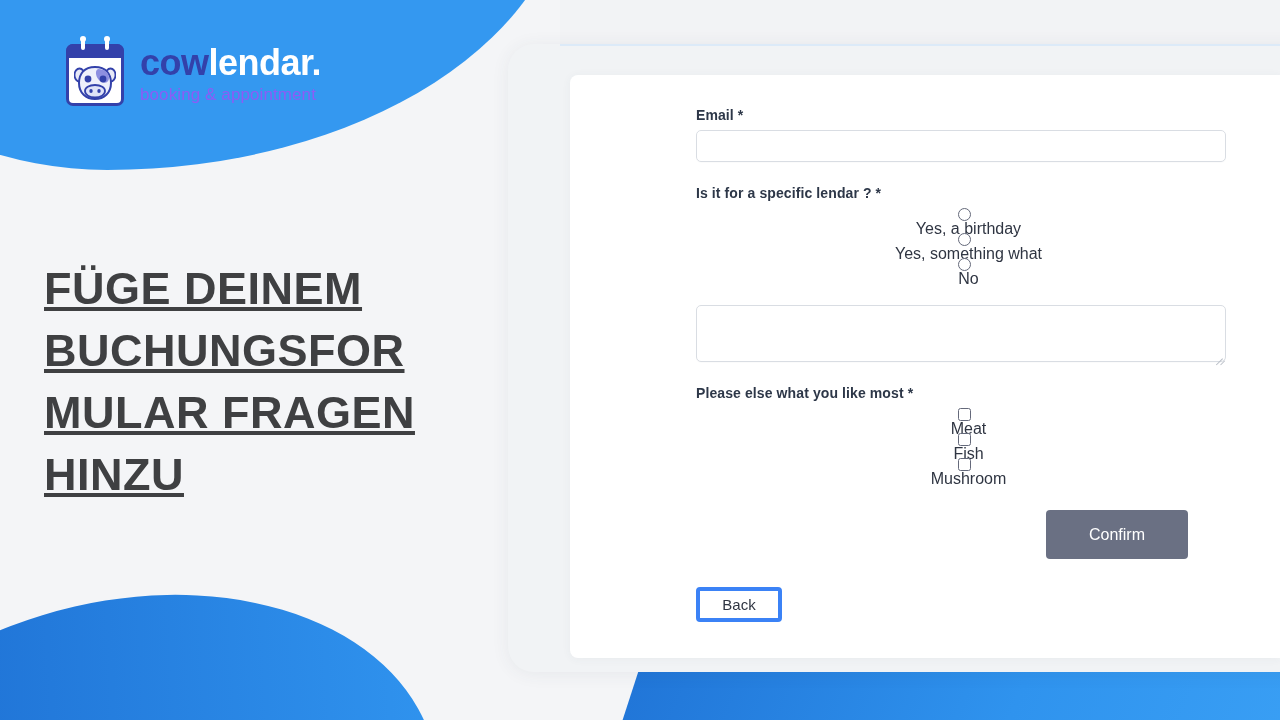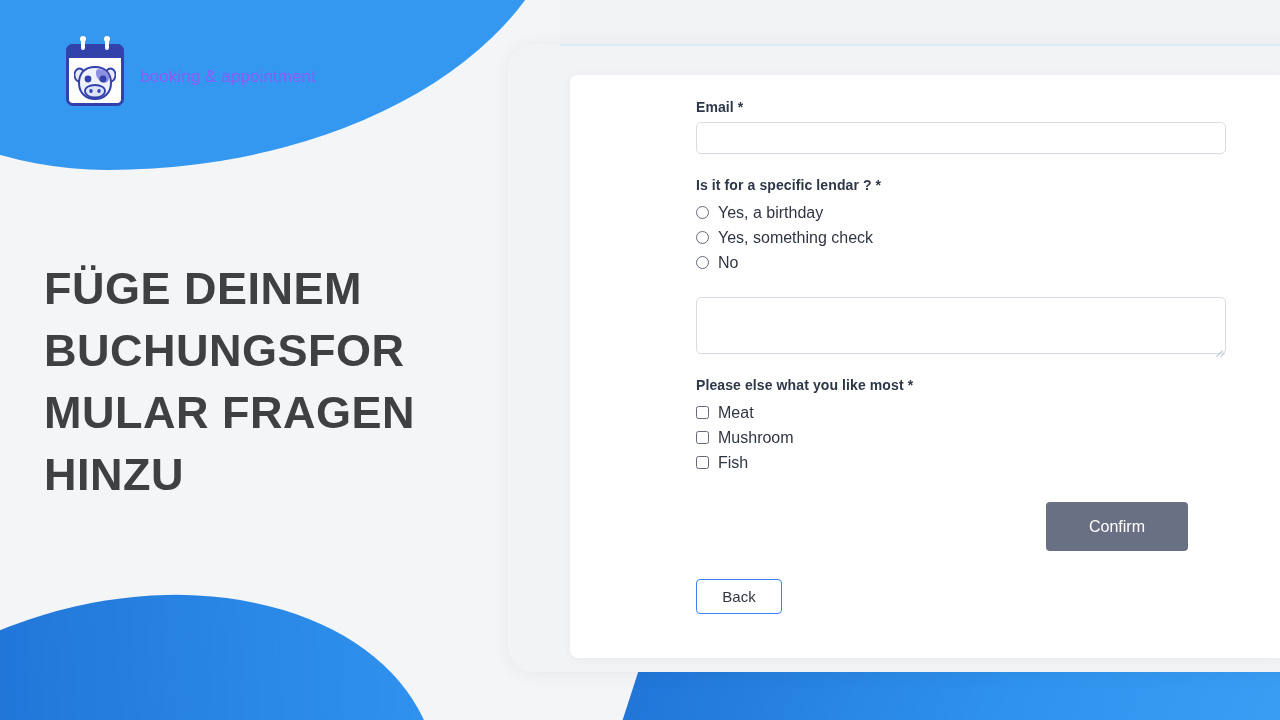--- a/index.html
+++ b/index.html
@@ -68,20 +68,21 @@
 
   
   .headline {
     position: absolute; left: 44px; top: 258px;
     width: 470px;
     font-size: 45px; font-weight: 800;
     letter-spacing: 0.5px; line-height: 1.38;
     color: #3f4042;
     text-transform: uppercase;
     z-index: 6;
+    text-decoration: underline;
   }
 
   
   .panel {
     position: absolute; left: 508px; top: 44px;
     width: 790px; height: 628px;
     background: #f1f3f5;
     border-radius: 26px 0 0 26px;
     z-index: 4;
     box-shadow: 0 2px 18px rgba(60,70,90,0.07);
@@ -98,21 +99,21 @@
   
   .card {
     position: absolute; left: 570px; top: 75px;
     width: 710px; height: 583px;
     background: #ffffff;
     border-radius: 8px 0 0 8px;
     z-index: 5;
     box-shadow: 0 1px 10px rgba(60,70,90,0.05);
     overflow: hidden;
   }
-  .form-inner { position: absolute; left: 126px; top: 10px; width: 545px; }
+  .form-inner { position: absolute; left: 126px; top: 18px; width: 545px; }
 
   .field-label {
     font-size: 14px; font-weight: 700; color: #2d3748;
     margin-bottom: 7px; letter-spacing: 0.1px;
   }
   .text-input {
     width: 530px; height: 32px;
     border: 1px solid #d9dde3; border-radius: 5px;
     background: #fff; outline: none;
     font-family: "Liberation Sans", sans-serif; font-size: 14px;
@@ -130,21 +131,21 @@
   .ta-wrap { position: relative; width: 530px; }
   .ta-grip {
     position: absolute; right: 3px; bottom: 3px; width: 9px; height: 9px;
     pointer-events: none;
   }
   .ta-grip i { position:absolute; right:0; background:#b8bdc6; height:1px; transform-origin: right bottom; }
   .ta-grip i:nth-child(1){ bottom:0; width:9px; transform: rotate(-45deg); }
   .ta-grip i:nth-child(2){ bottom:0; width:6px; transform: rotate(-45deg) translate(0,3px); }
 
   .group { margin-top: 20px; }
-  .opt-row { display: flex; align-items: center; height: 25px; }
+  .opt-row { display: flex; align-items: center; height: 25px; flex-direction: column; }
   .radio-box {
     width: 13px; height: 13px; border: 1.6px solid #64697a;
     border-radius: 50%; background: #fff; margin-right: 9px; flex: 0 0 auto;
   }
   .check-box {
     width: 13px; height: 13px; border: 1.6px solid #64697a;
     border-radius: 2.5px; background: #fff; margin-right: 9px; flex: 0 0 auto;
   }
   .opt-label { font-size: 16px; color: #2f3542; line-height: 1; }
 
@@ -153,21 +154,21 @@
     width: 142px; height: 49px;
     background: #6a7083; color: #fff;
     border: none; border-radius: 4px;
     font-family: "Liberation Sans", sans-serif;
     font-size: 16px; cursor: pointer;
   }
   .back-row { margin-top: 28px; }
   .btn-back {
     width: 86px; height: 35px;
     background: #fff; color: #2f3542;
-    border: 1px solid #3b82f6; border-radius: 4px;
+    border: 4px solid #3b82f6; border-radius: 4px;
     font-family: "Liberation Sans", sans-serif;
     font-size: 15px; cursor: pointer;
   }
 </style>
 </head>
 <body>
 
 <div id="stage">
 
   <div class="blob-top"></div>
@@ -185,20 +186,23 @@
         <path d="M21 3 C32 3 37 10 37 19 C37 29 30 35 21 35 C12 35 5 29 5 19 C5 10 10 3 21 3 Z" fill="#eef0fb" stroke="#3341aa" stroke-width="2"></path>
         <path d="M24 5 C31 5 35 9 35 14 C35 19 30 20 26 17 C22.5 14.5 20 7 24 5 Z" fill="#8d8fe0"></path>
         <circle cx="14" cy="15" r="3.4" fill="#3341aa"></circle>
         <circle cx="29" cy="15" r="3.4" fill="#3341aa"></circle>
         <path d="M21 21 C27 21 31 23.5 31 27 C31 30.8 26.5 33.5 21 33.5 C15.5 33.5 11 30.8 11 27 C11 23.5 15 21 21 21 Z" fill="#dfe3f7" stroke="#3341aa" stroke-width="1.8"></path>
         <ellipse cx="17" cy="27" rx="1.7" ry="2.1" fill="#3341aa"></ellipse>
         <ellipse cx="25" cy="27" rx="1.7" ry="2.1" fill="#3341aa"></ellipse>
       </svg>
     </div>
     <div class="logo-text">
+      <div class="logo-title">
+        <span class="cow-t">cow</span><span class="lendar-t">lendar.</span>
+      </div>
       <div class="logo-sub">booking &amp; appointment</div>
     </div>
   </div>
 
   <div class="headline">FÜGE DEINEM BUCHUNGSFOR MULAR FRAGEN HINZU</div>
 
   <div class="panel-topline"></div>
   <div class="panel-divider"></div>
   <div class="panel"></div>
 
@@ -211,21 +215,21 @@
       </div>
 
       <div class="group" style="margin-top:23px;">
         <div class="field-label">Is it for a specific lendar ? *</div>
         <div class="opt-row">
           <span class="radio-box"></span>
           <span class="opt-label">Yes, a birthday</span>
         </div>
         <div class="opt-row">
           <span class="radio-box"></span>
-          <span class="opt-label">Yes, something check</span>
+          <span class="opt-label">Yes, something what</span>
         </div>
         <div class="opt-row">
           <span class="radio-box"></span>
           <span class="opt-label">No</span>
         </div>
       </div>
 
       <div class="group" style="margin-top:22px;">
         <div class="ta-wrap">
           <textarea class="text-area" placeholder="" style=""></textarea>
@@ -237,25 +241,25 @@
       </div>
 
       <div class="group" style="margin-top:23px;">
         <div class="field-label">Please else what you like most *</div>
         <div class="opt-row">
           <span class="check-box"></span>
           <span class="opt-label">Meat</span>
         </div>
         <div class="opt-row">
           <span class="check-box"></span>
+          <span class="opt-label">Fish</span>
+        </div>
+        <div class="opt-row">
+          <span class="check-box"></span>
           <span class="opt-label">Mushroom</span>
-        </div>
-        <div class="opt-row">
-          <span class="check-box"></span>
-          <span class="opt-label">Fish</span>
         </div>
       </div>
 
       <div class="confirm-row">
         <button class="btn-confirm">Confirm</button>
       </div>
 
       <div class="back-row">
         <button class="btn-back">Back</button>
       </div>

